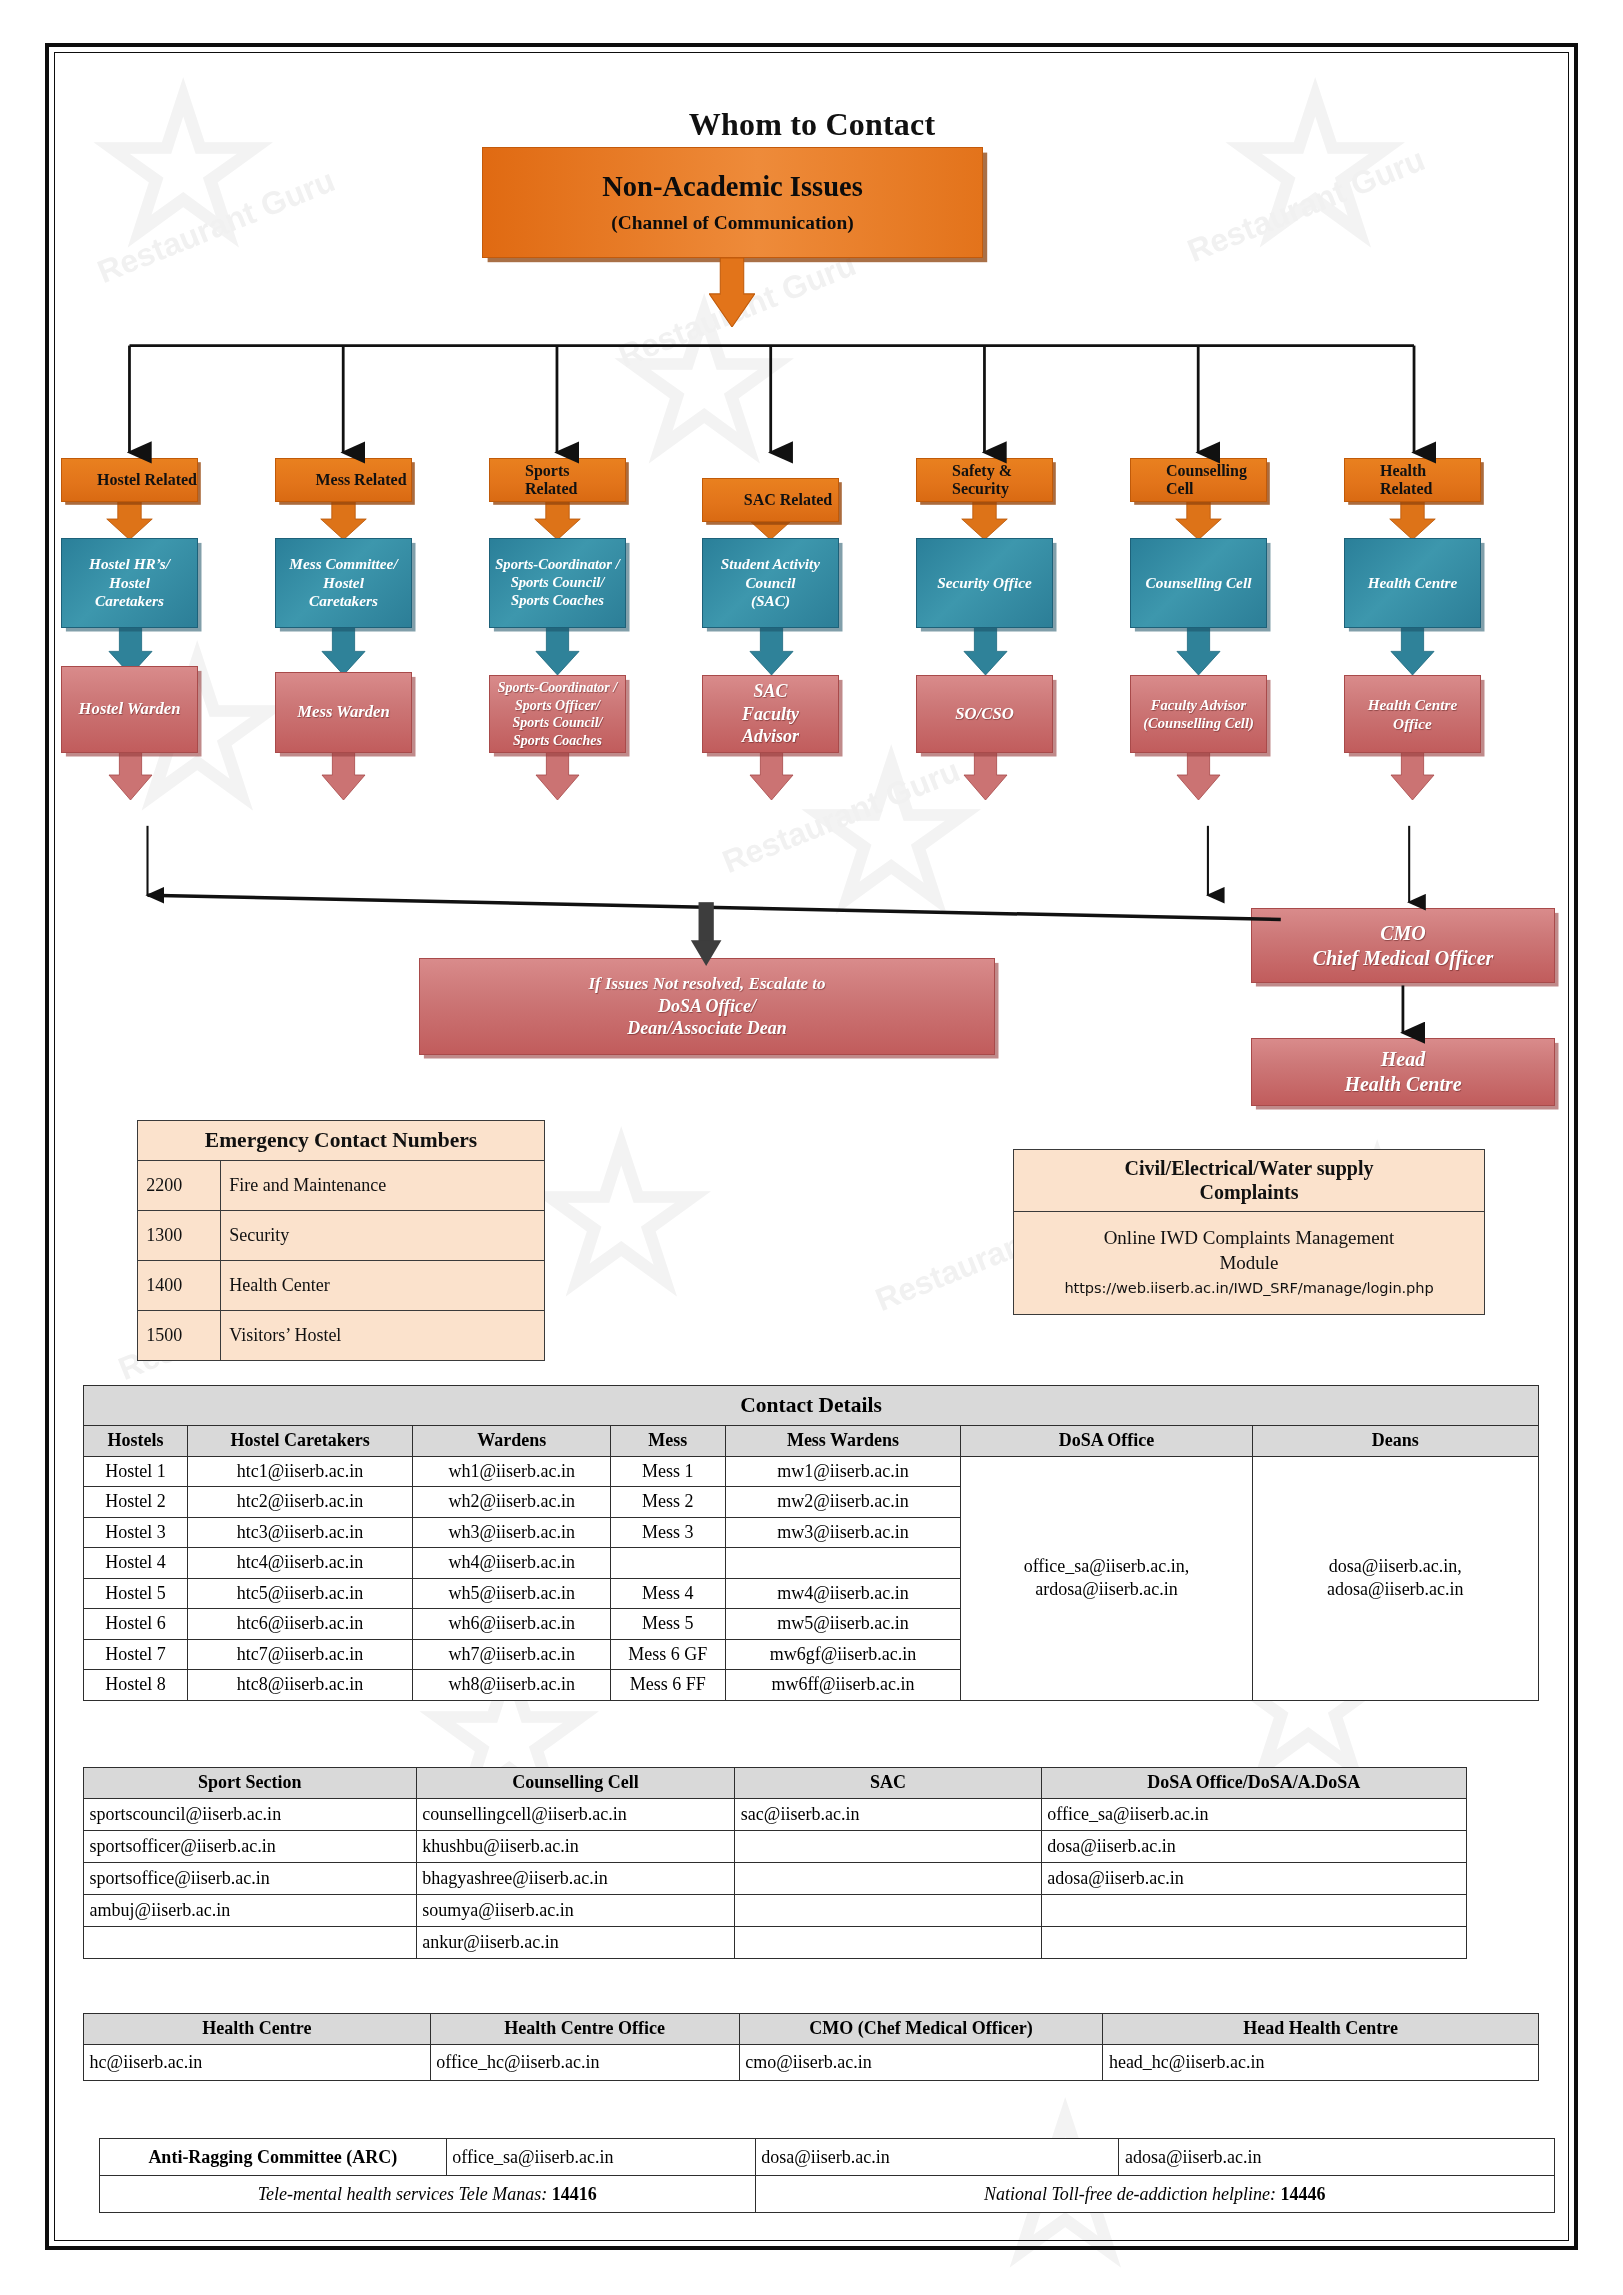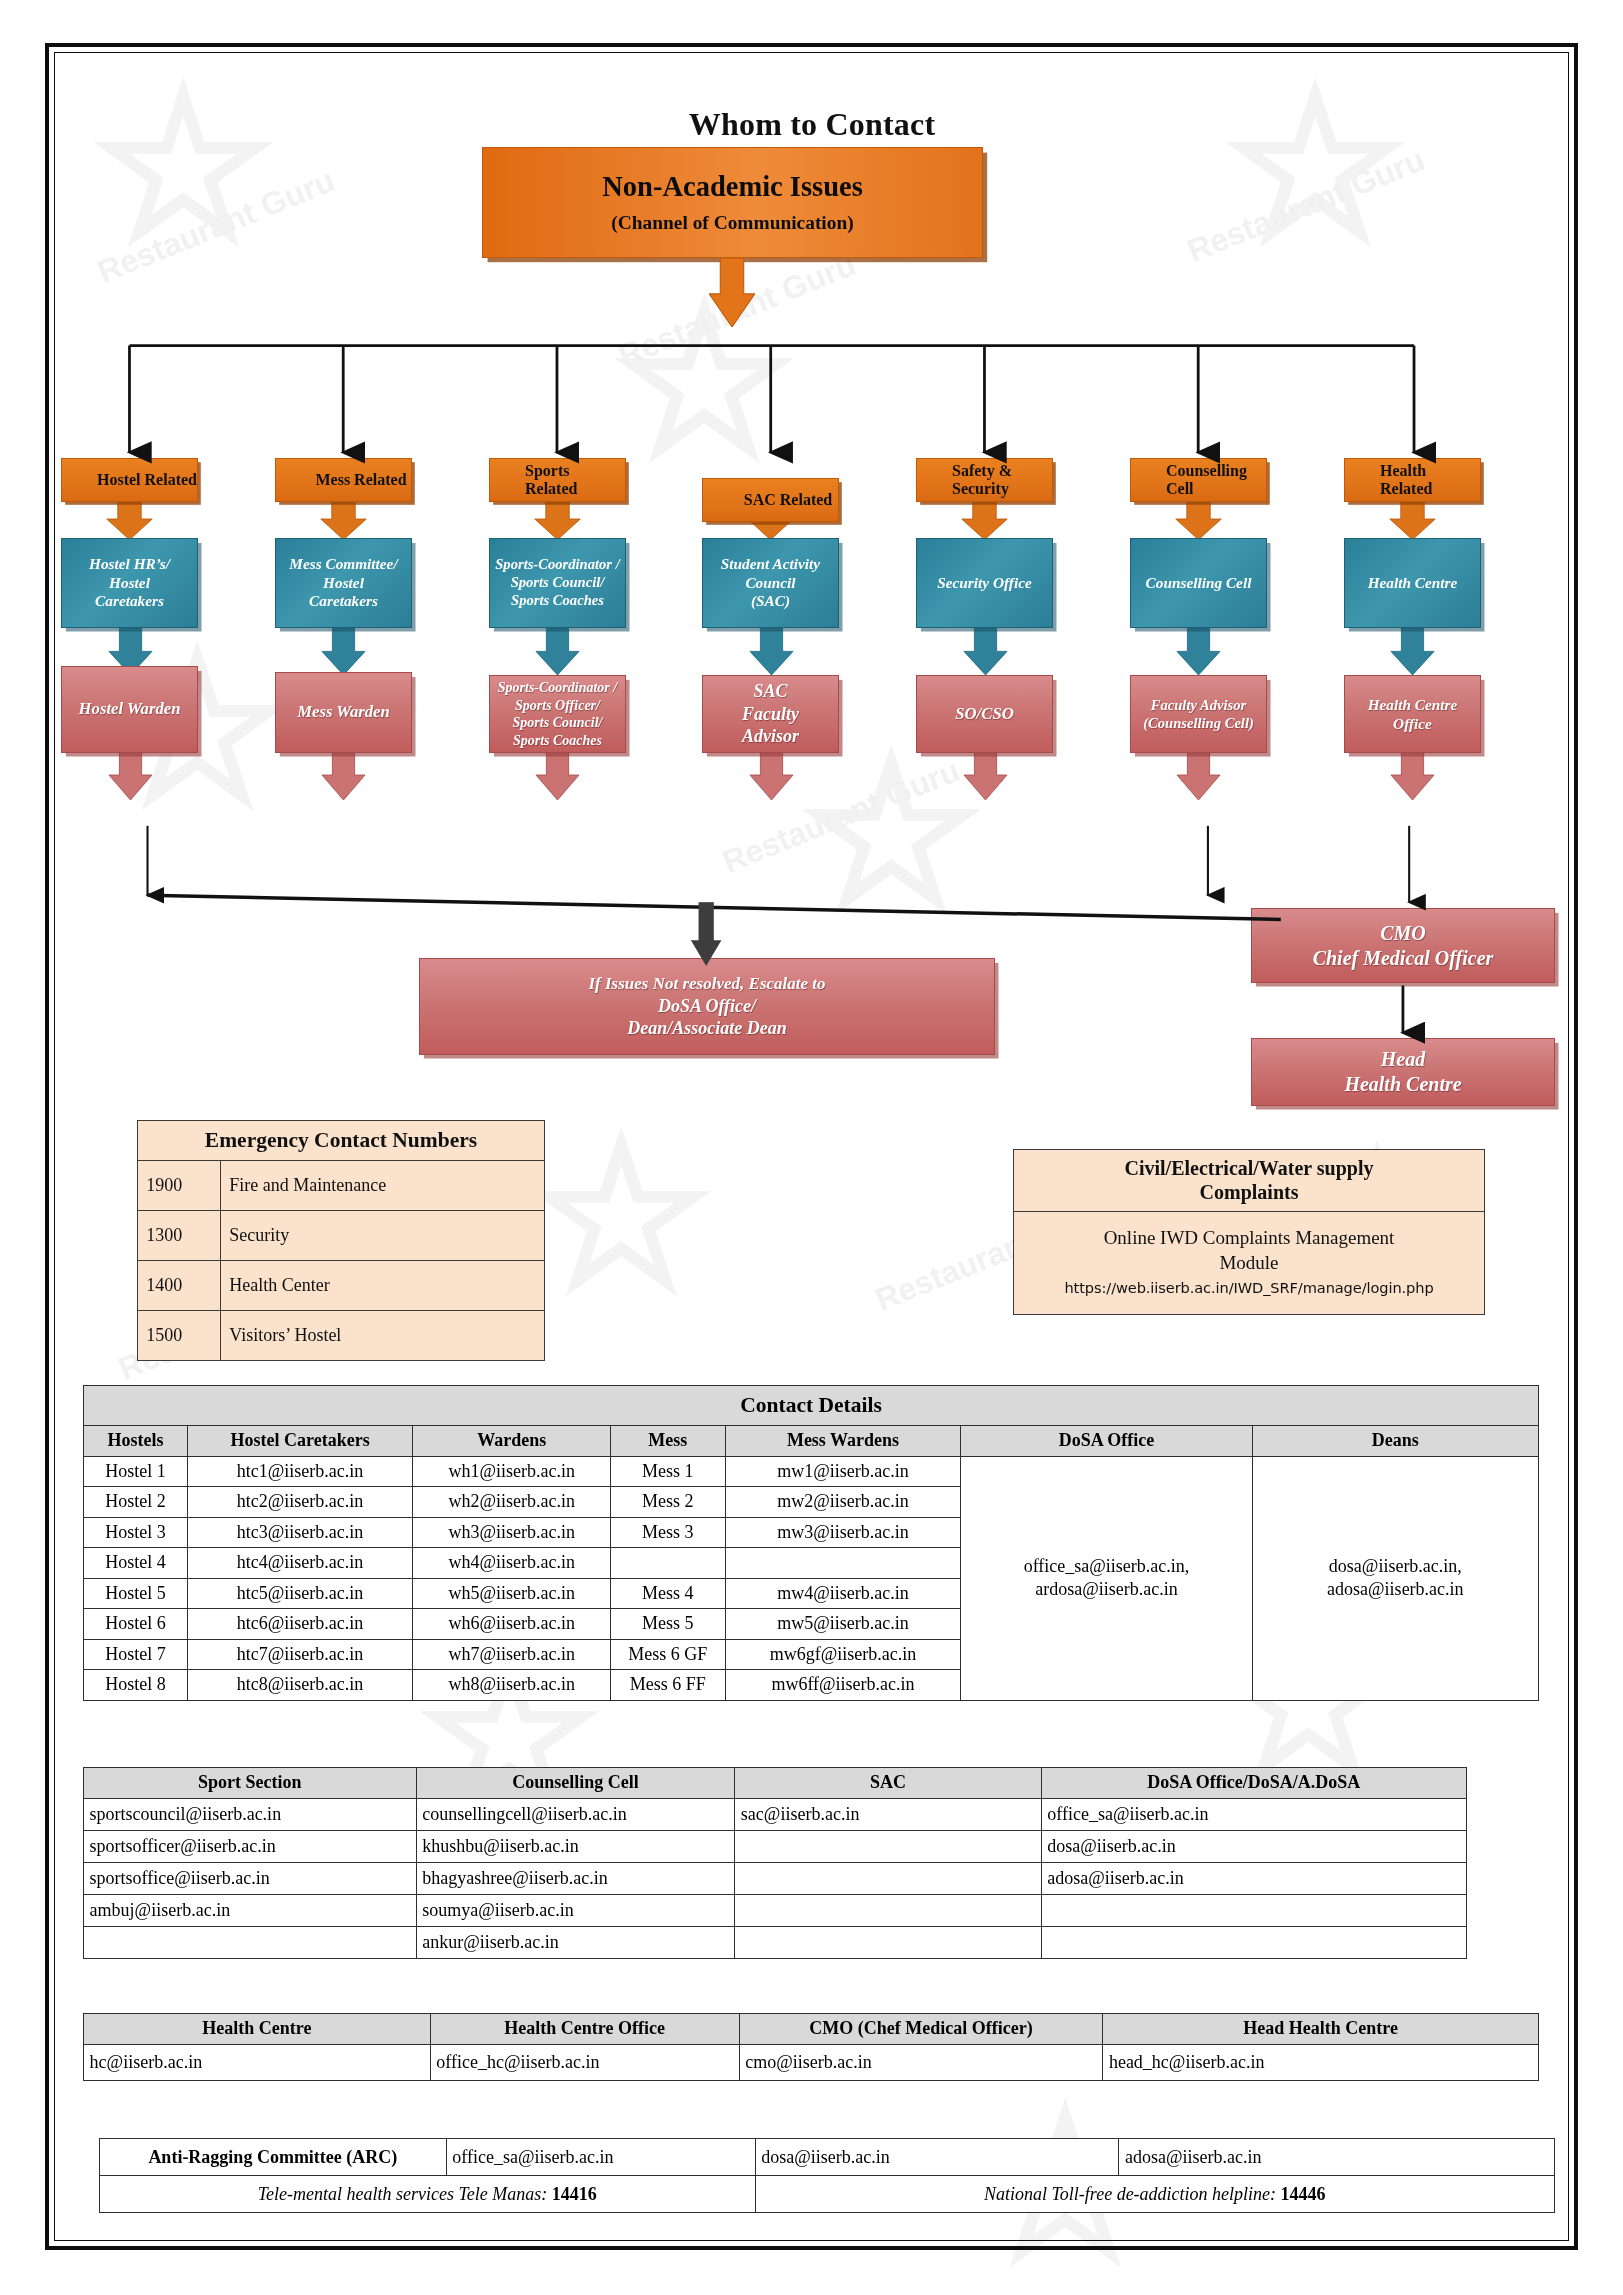--- a/index.html
+++ b/index.html
@@ -391,21 +391,21 @@
     <span>Head</span>
     <span>Health Centre</span>
   </div>
 
   <table class="beige-table" id="emergency-table">
     <tbody>
         <tr>
       <th colspan="2">Emergency Contact Numbers</th>
     </tr>
     <tr>
-      <td class="num">1900</td>
+      <td class="num">2200</td>
       <td>Fire and Maintenance</td>
     </tr>
     <tr>
       <td class="num">1300</td>
       <td>Security</td>
     </tr>
     <tr>
       <td class="num">1400</td>
       <td>Health Center</td>
     </tr>

